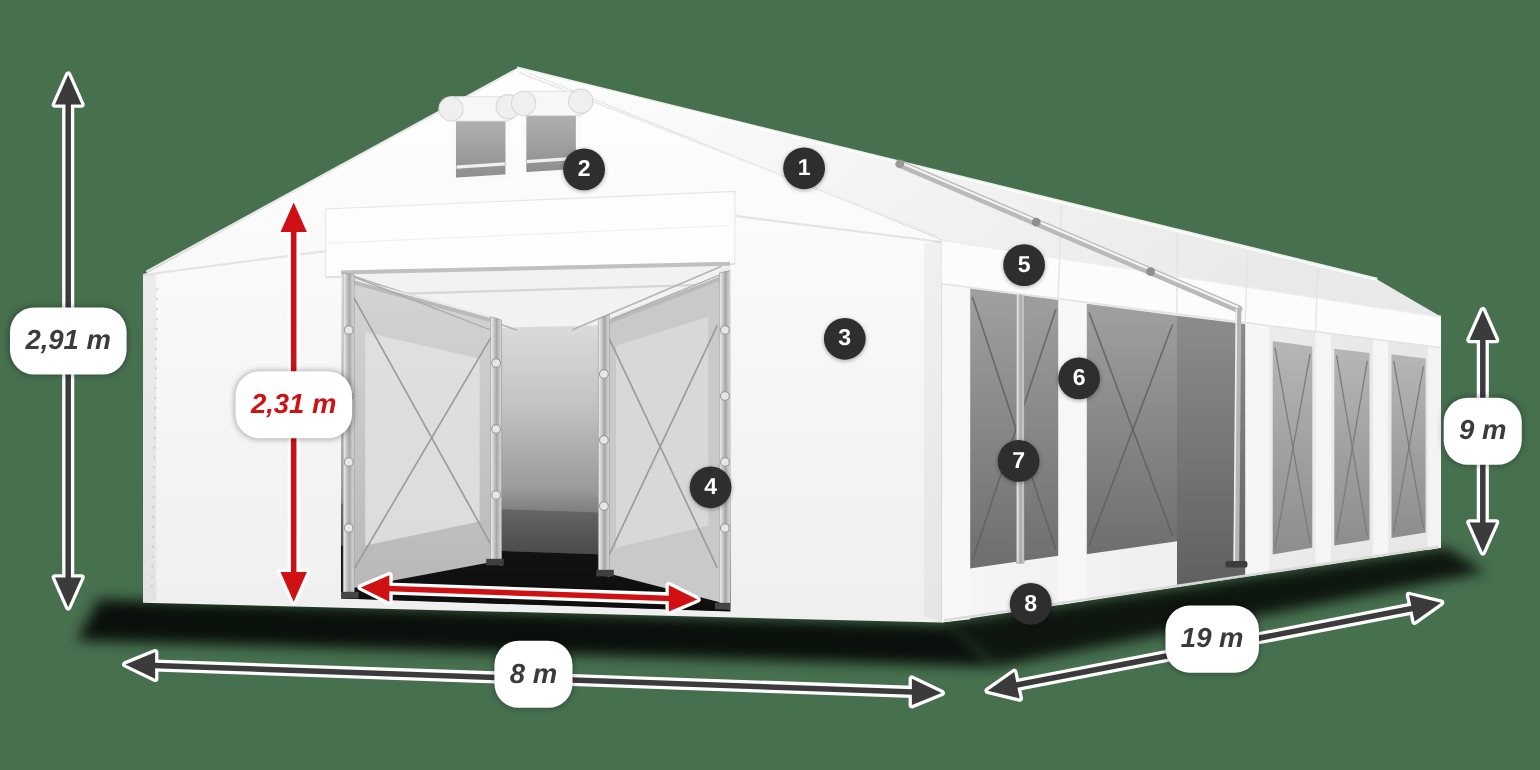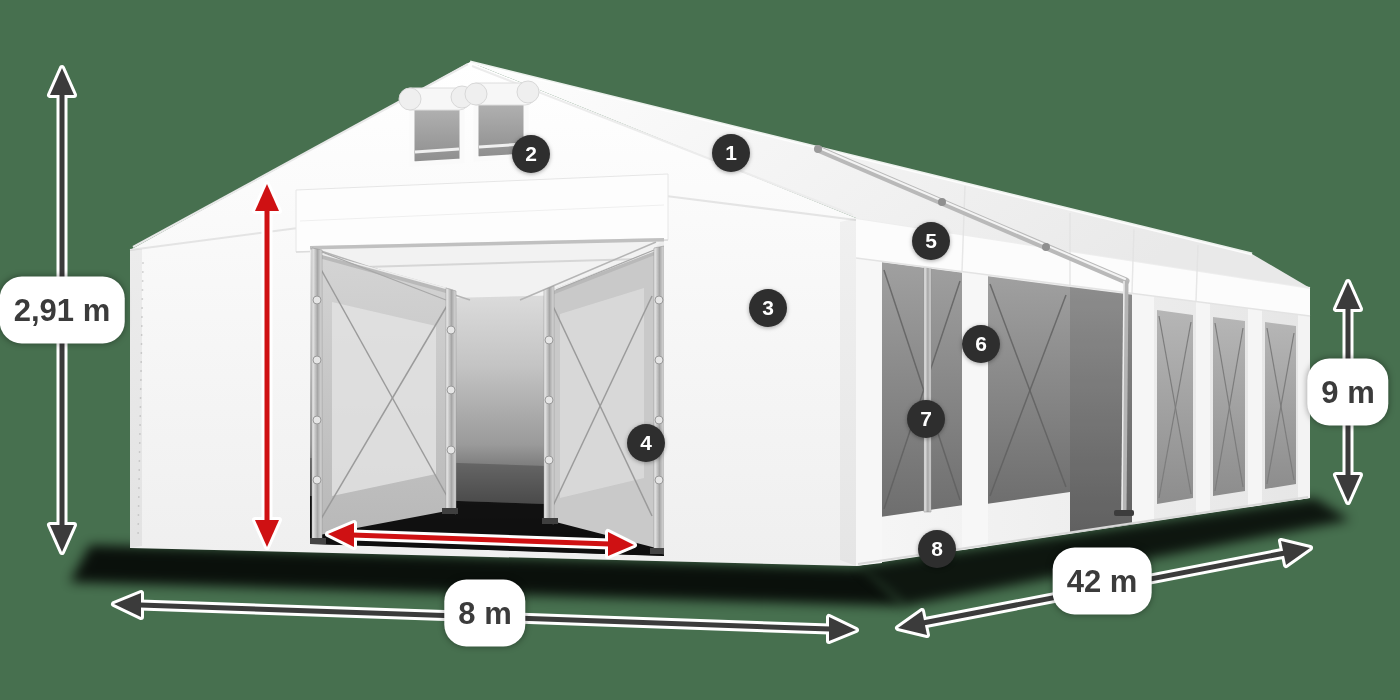--- a/index.html
+++ b/index.html
@@ -14,24 +14,25 @@
   .stage{
     position:relative;width:1400px;height:700px;overflow:hidden;
     background:var(--background);
     font-family:"Liberation Sans", sans-serif;
   }
   .stage svg{position:absolute;left:0;top:0;}
   .pill{
     position:absolute;transform:translate(-50%,-50%);
     background:var(--label-background);
     color:var(--dimension-dark);
-    font-weight:bold;font-size:31px;line-height:1;
+    font-weight:bold;font-size:25px;line-height:1;
     padding:18px 14px;border-radius:22px;white-space:nowrap;
     box-shadow:0 0 6px rgba(0,0,0,.35);
     z-index:3;
+    font-style:italic;
   }
   .pill.red{color:var(--dimension-red);}
   .badge{
     position:absolute;transform:translate(-50%,-50%);
     width:38px;height:38px;border-radius:50%;
     background:var(--badge-background);color:var(--badge-text);
     font-weight:bold;font-size:21px;
     display:flex;align-items:center;justify-content:center;
     box-shadow:0 1px 4px rgba(0,0,0,.35);
     z-index:4;cursor:pointer;
@@ -302,22 +303,23 @@
         <polygon points="1348,282 1336,309 1360,309" fill="#ffffff" stroke="#ffffff" stroke-width="6"></polygon>
         <polygon points="1348,502 1336,475 1360,475" fill="#ffffff" stroke="#ffffff" stroke-width="6"></polygon>
         <line x1="1348" y1="306" x2="1348" y2="478" stroke="var(--dimension-dark)" stroke-width="5"></line>
         <polygon points="1348,282 1336,309 1360,309" fill="var(--dimension-dark)"></polygon>
         <polygon points="1348,502 1336,475 1360,475" fill="var(--dimension-dark)"></polygon>
       </g>
     </g>
   </svg>
 
   <div class="pill" style="left:62px;top:310px">2,91 m</div>
+  <div class="pill red" style="left:267px;top:368px">2,31 m</div>
   <div class="pill" style="left:485px;top:613px">8 m</div>
-  <div class="pill" style="left:1102px;top:581px">42 m</div>
+  <div class="pill" style="left:1102px;top:581px">19 m</div>
   <div class="pill" style="left:1348px;top:392px">9 m</div>
 
   <div class="badge" style="left:731px;top:153px">1</div>
   <div class="badge" style="left:531px;top:154px">2</div>
   <div class="badge" style="left:768px;top:308px">3</div>
   <div class="badge" style="left:646px;top:443px">4</div>
   <div class="badge" style="left:931px;top:241px">5</div>
   <div class="badge" style="left:981px;top:344px">6</div>
   <div class="badge" style="left:926px;top:419px">7</div>
   <div class="badge" style="left:937px;top:549px">8</div>

